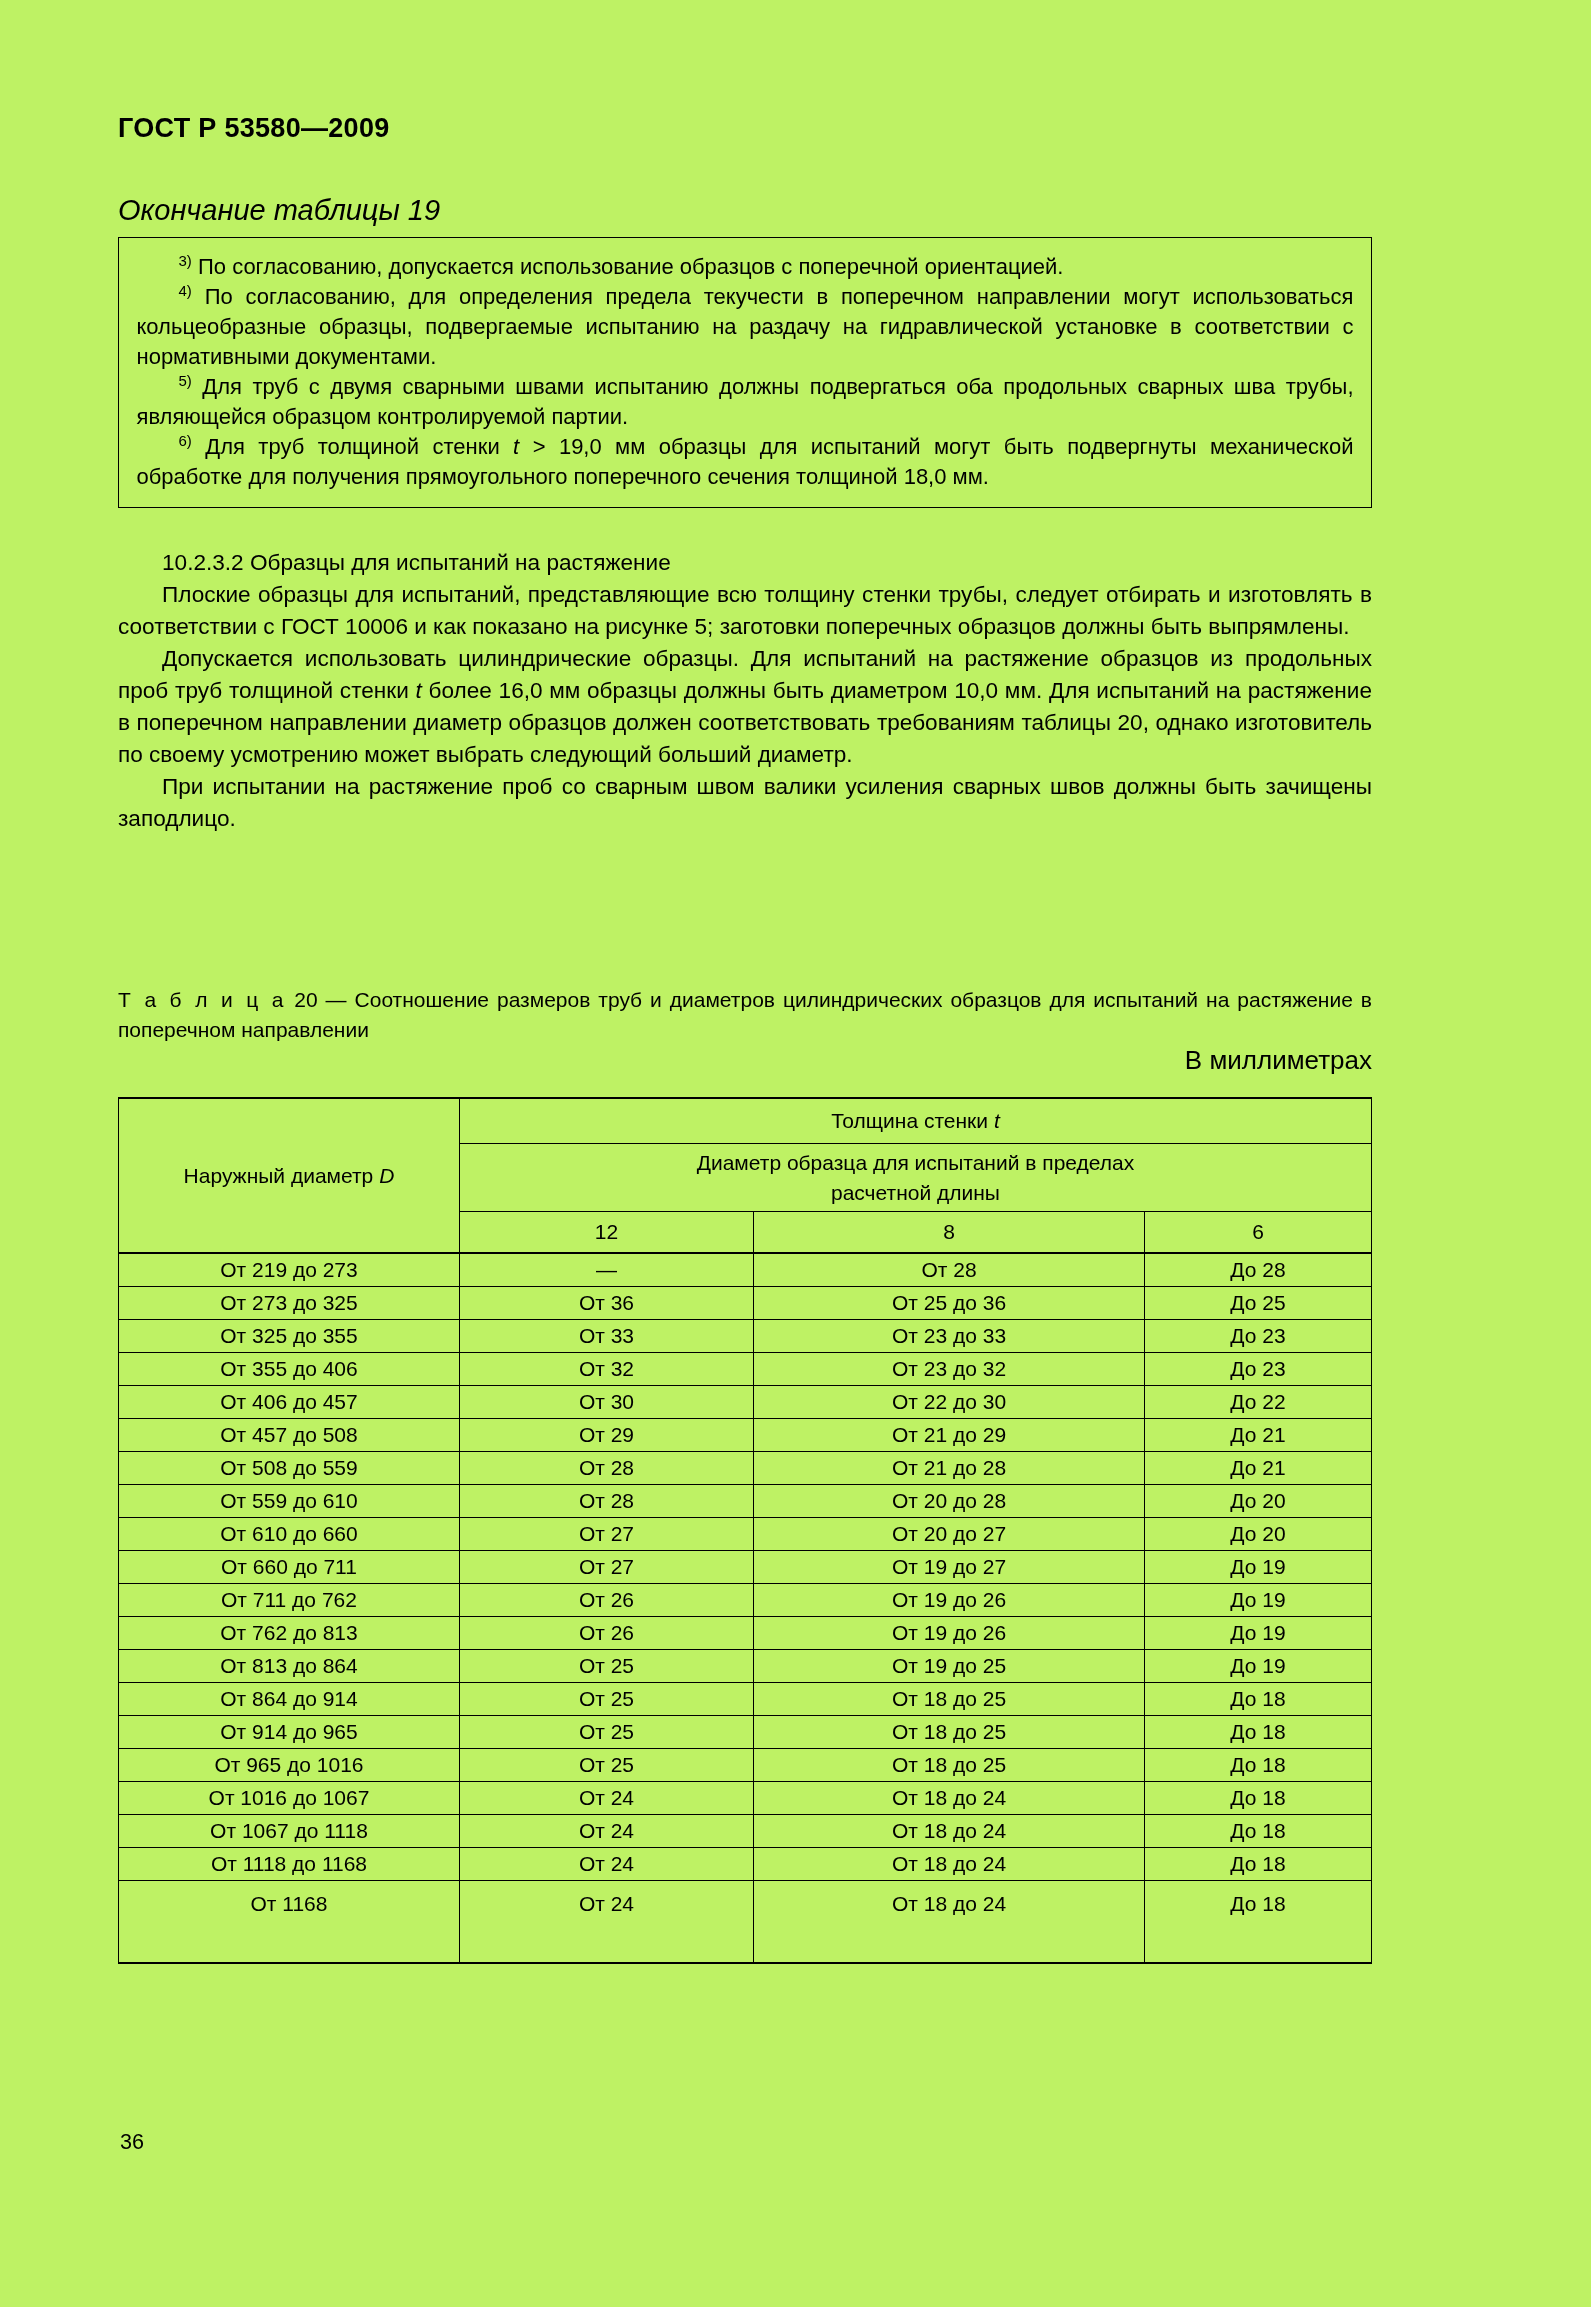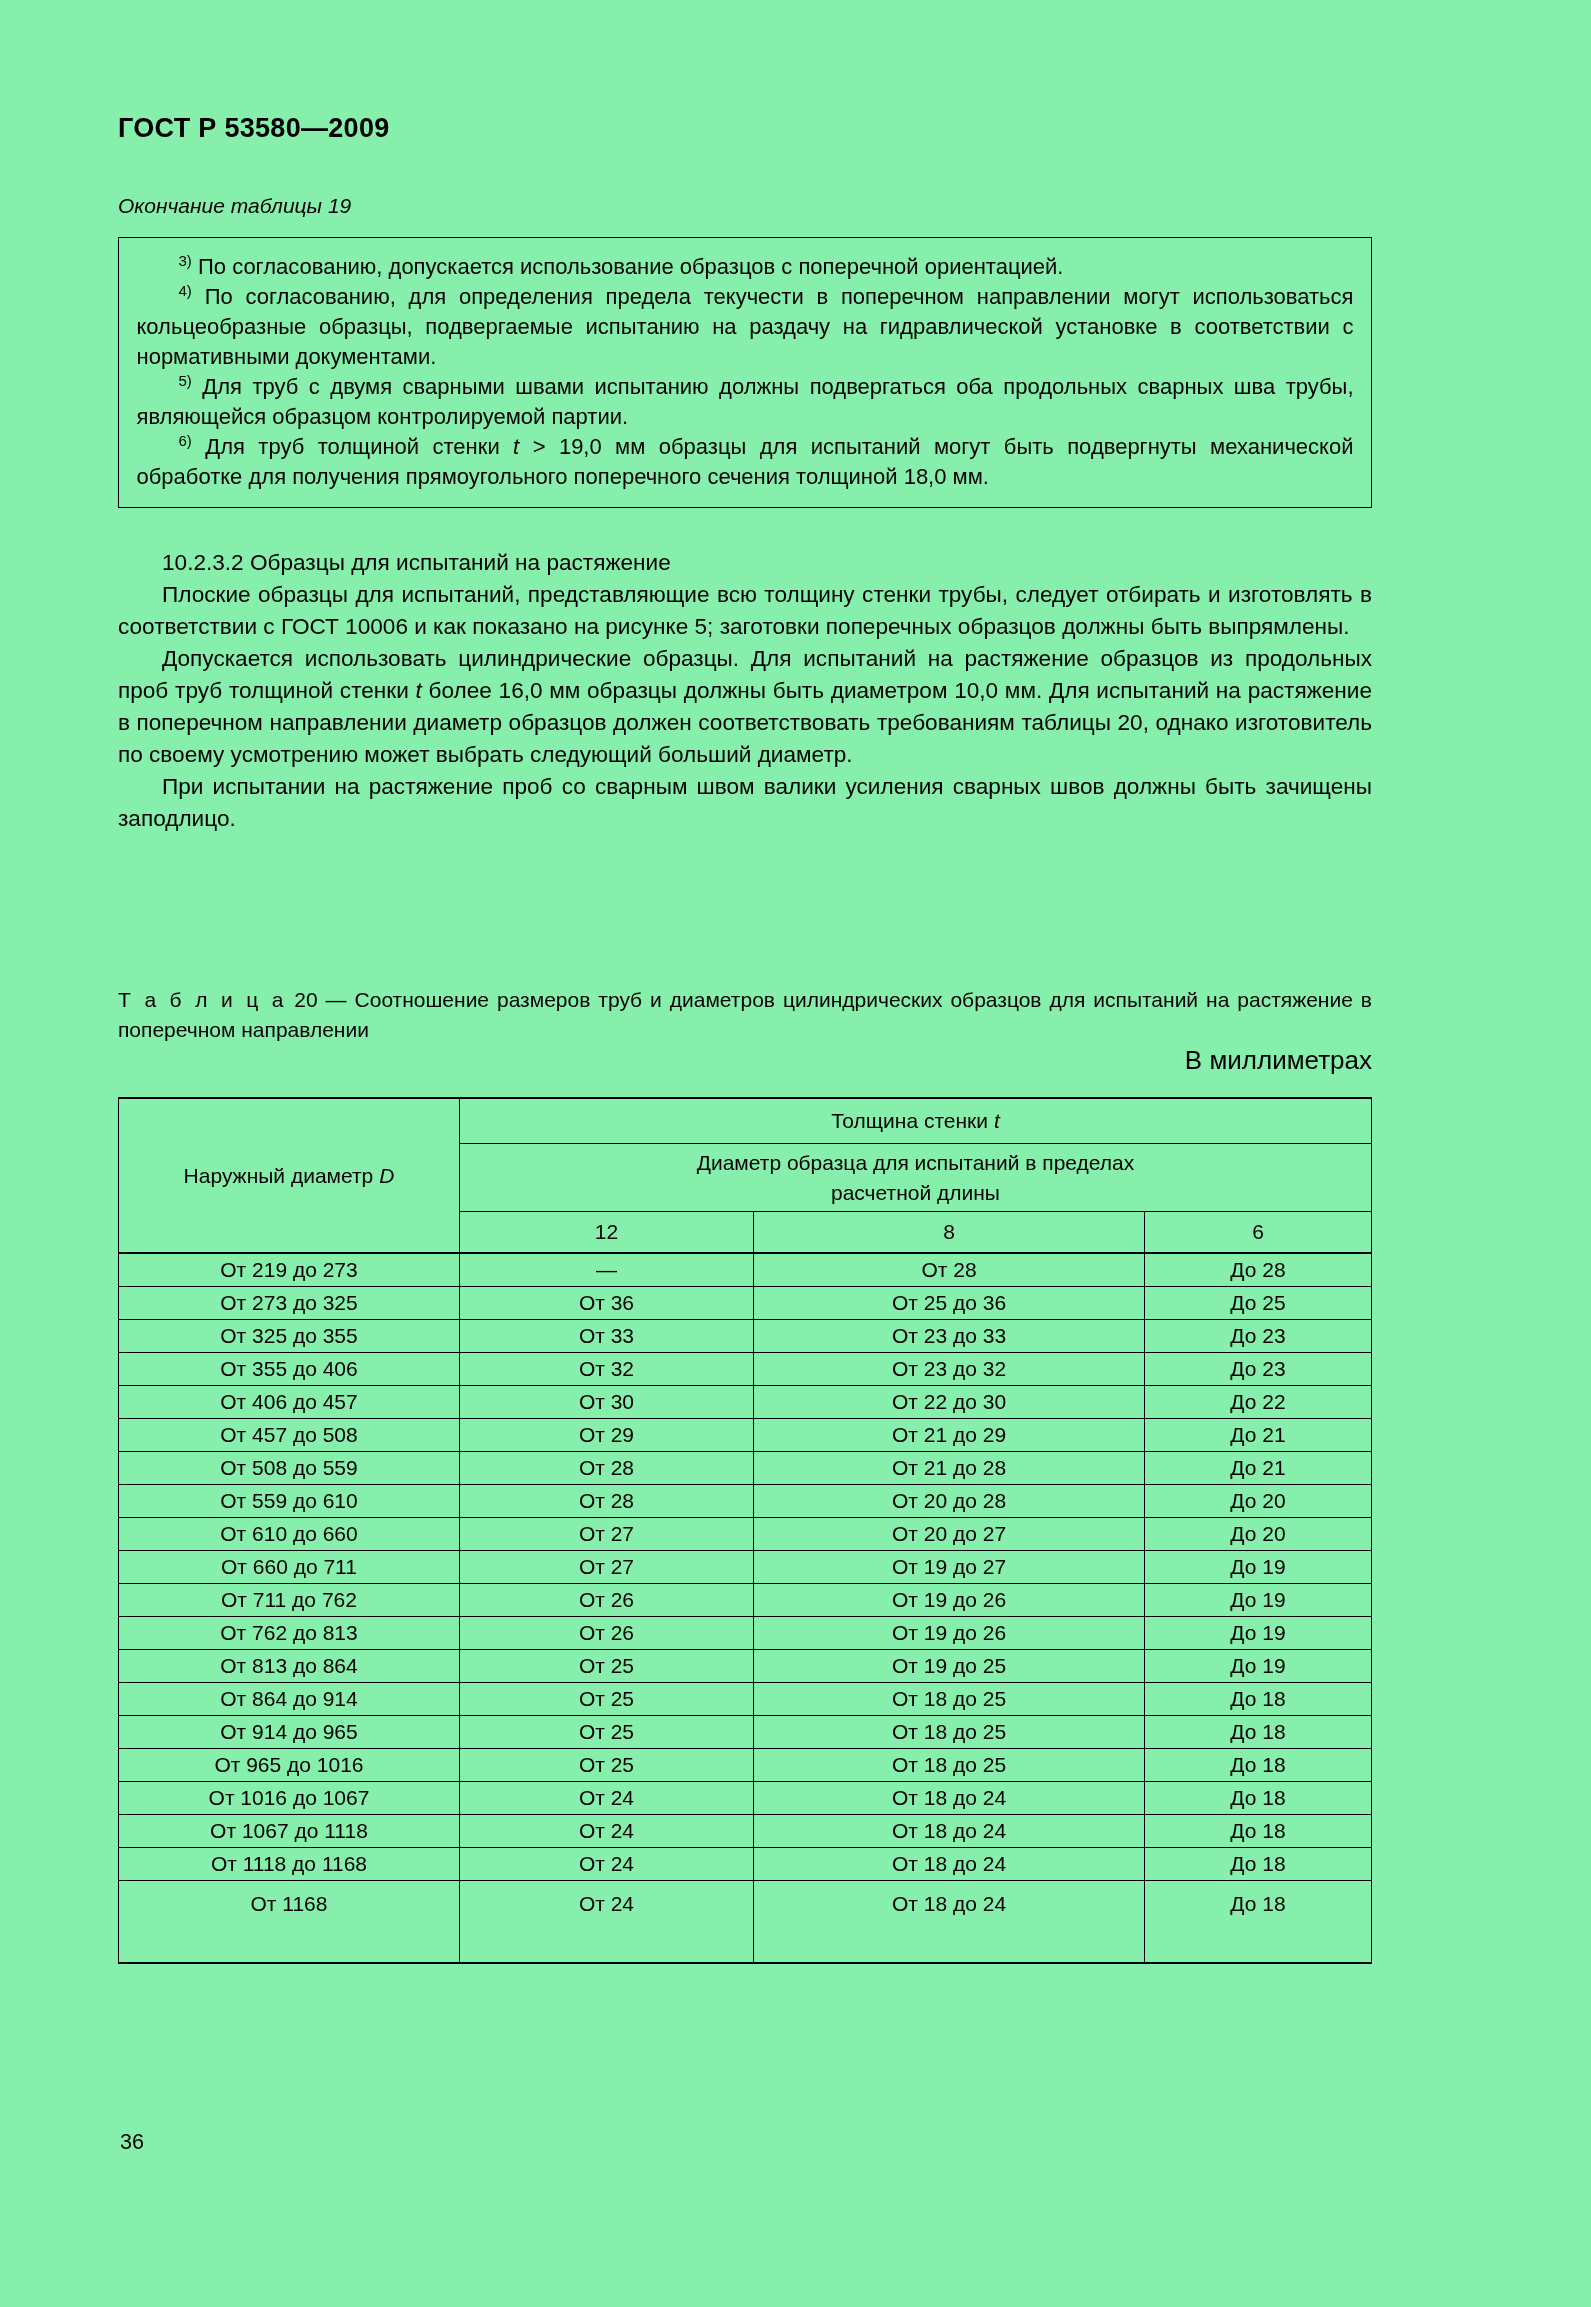--- a/index.html
+++ b/index.html
@@ -8,42 +8,42 @@
     background: #ffffff;
   }
   body {
     font-family: "Liberation Sans", sans-serif;
     color: #000000;
   }
   .page {
     position: relative;
     width: 1591px;
     height: 2307px;
-    background: #86efac;
+    background: #bef264;
     box-sizing: border-box;
     overflow: hidden;
   }
 
   
   .doc-header {
     position: absolute;
     left: 118px;
     top: 113px;
     font-size: 27px;
     font-weight: bold;
     letter-spacing: 0.3px;
     white-space: nowrap;
   }
 
   
   .cont-caption {
     position: absolute;
     left: 118px;
     top: 194px;
-    font-size: 21px;
+    font-size: 29px;
     font-style: italic;
     white-space: nowrap;
   }
 
   
   .notes-box {
     position: absolute;
     left: 118px;
     top: 237px;
     width: 1254px;

